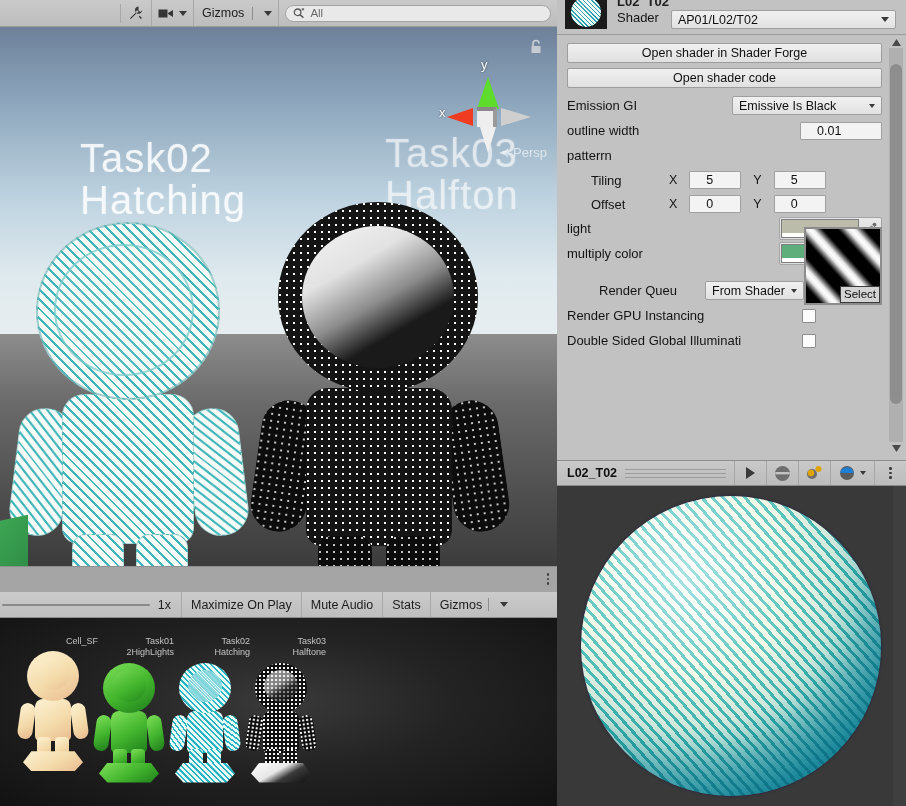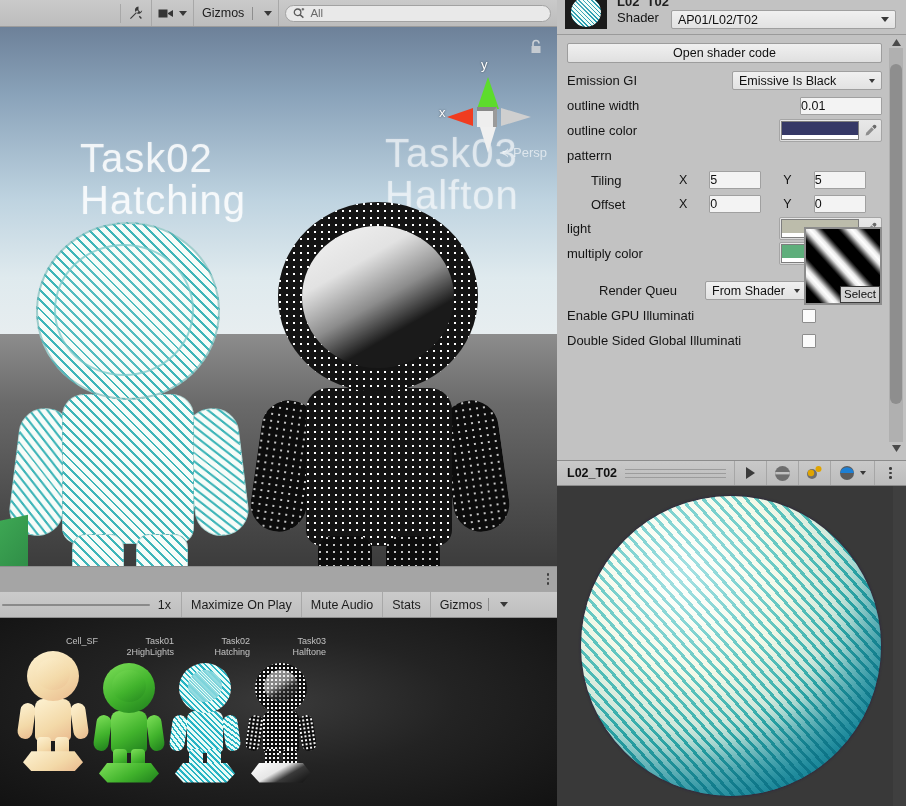--- a/index.html
+++ b/index.html
@@ -340,21 +340,21 @@
     border: 1px solid #9d9d9d; border-radius: 2px;
     display: flex; align-items: center; justify-content: center;
     font-size: 12.5px; color: #101010;
   }
   .row {
     display: flex; align-items: center; height: 25px;
   }
   .row .lbl { font-size: 13px; color: #141414; flex: 1; white-space: nowrap; overflow: hidden; }
   .num-field {
     background: #f3f3f3; border: 1px solid #a0a0a0; border-radius: 1px;
-    height: 18px; display: flex; align-items: center; padding: 0 0;
+    height: 18px; display: flex; align-items: center; padding: 0 16px;
     font-size: 12.5px; color: #101010;
   }
   .color-field {
     width: 78px; height: 19px; border: 1px solid #7e7e7e;
     position: relative; overflow: hidden;
   }
   .color-field .main { position: absolute; left: 0; top: 0; right: 0; bottom: 4px; }
   .color-field .alpha { position: absolute; left: 0; bottom: 0; right: 0; height: 4px; background: #fff; }
   .color-wrap {
     display: flex; align-items: center; gap: 3px;
@@ -372,21 +372,21 @@
         #000 0px, #000 11px,
         #3a3a3a 13px, #e8e8e8 18px, #ffffff 21px, #e8e8e8 24px,
         #3a3a3a 29px, #000 31px);
     overflow: hidden;
   }
   .select-tag {
     position: absolute; right: 0; bottom: 0;
     background: #d4d4d4; border: 1px solid #3a3a3a;
     font-size: 11.5px; color: #0d0d0d; padding: 0 3px; line-height: 15px;
   }
-  .sub-row { display: flex; align-items: center; height: 24px; padding-left: 24px; gap: 22px; }
+  .sub-row { display: flex; align-items: center; height: 24px; padding-left: 24px; gap: 12px; }
   .sub-row .sl { font-size: 13px; color: #141414; width: 66px; }
   .ax { font-size: 12.5px; color: #141414; }
   .checkbox {
     width: 14px; height: 14px; background: #fbfbfb;
     border: 1px solid #8d8d8d; border-radius: 1px;
   }
   .insp-scroll {
     position: absolute; right: 3px; top: 36px;
     width: 14px; height: 418px;
     display: flex; flex-direction: column; align-items: center;
@@ -638,50 +638,36 @@
         <span class="shader-lbl">Shader</span>
         <div class="dropdown" style="flex:1;">
           <span>AP01/L02/T02</span>
           <span class="caret"></span>
         </div>
       </div>
     </div>
 
     <div class="insp-body">
 
+      <div class="wide-btn">Open shader in Shader Forge</div>
       <div class="wide-btn">Open shader code</div>
 
       <div class="row">
         <span class="lbl">Emission GI</span>
         <div class="dropdown" style="width:150px;">
           <span>Emissive Is Black</span>
           <span class="caret sm"></span>
         </div>
       </div>
 
       <div class="row">
         <span class="lbl">outline width</span>
         <div class="num-field" style="width:82px;">0.01</div>
       </div>
 
-      <div class="row">
-        <span class="lbl">outline color</span>
-        <div class="color-wrap">
-          <div class="color-field">
-            <div class="main" id="sw-outline" style="background: rgb(53, 56, 102);"></div>
-            <div class="alpha"></div>
-          </div>
-          <span class="eyedrop">
-            <svg width="13" height="13" viewBox="0 0 13 13">
-              <path d="M9.6 1.1 a1.8 1.8 0 0 1 2.5 2.5 L10.6 5 L8.2 2.6 Z" fill="#6a6a6a"></path>
-              <path d="M7.6 3.2 L9.9 5.5 L4.4 11 L1.6 11.6 L2.2 8.8 Z" fill="#8e8e8e"></path>
-            </svg>
-          </span>
-        </div>
-      </div>
 
       <div class="row">
         <span class="lbl">patterrn</span>
       </div>
 
       <div class="sub-row">
         <span class="sl">Tiling</span>
         <span class="ax">X</span>
         <div class="num-field" style="width:52px;">5</div>
         <span class="ax">Y</span>
@@ -732,21 +718,21 @@
       <div class="row" style="margin-top:12px;">
         <span class="lbl" style="flex:0 0 106px;margin-left:32px;">Render Queu</span>
         <div class="dropdown" style="width:120px;">
           <span>From Shader</span>
           <span class="caret sm"></span>
         </div>
         <div class="num-field" style="width:82px;margin-left:6px;">2000</div>
       </div>
 
       <div class="row">
-        <span class="lbl">Enable GPU Illuminati</span>
+        <span class="lbl">Render GPU Instancing</span>
         <div class="checkbox" style="margin-right:66px;"></div>
       </div>
 
       <div class="row">
         <span class="lbl">Double Sided Global Illuminati</span>
         <div class="checkbox" style="margin-right:66px;"></div>
       </div>
 
       <div class="tex-box">
         <div class="select-tag">Select</div>

